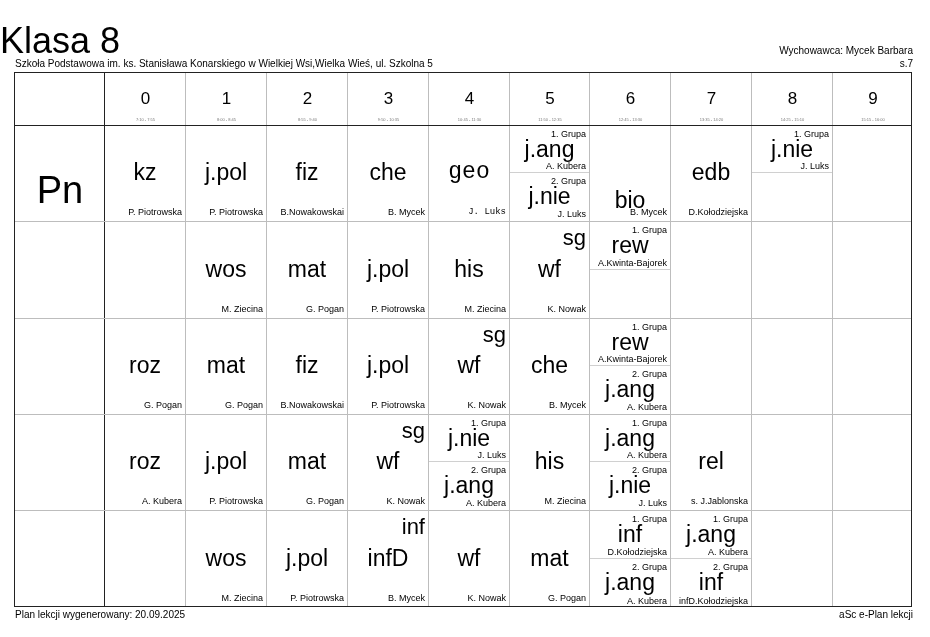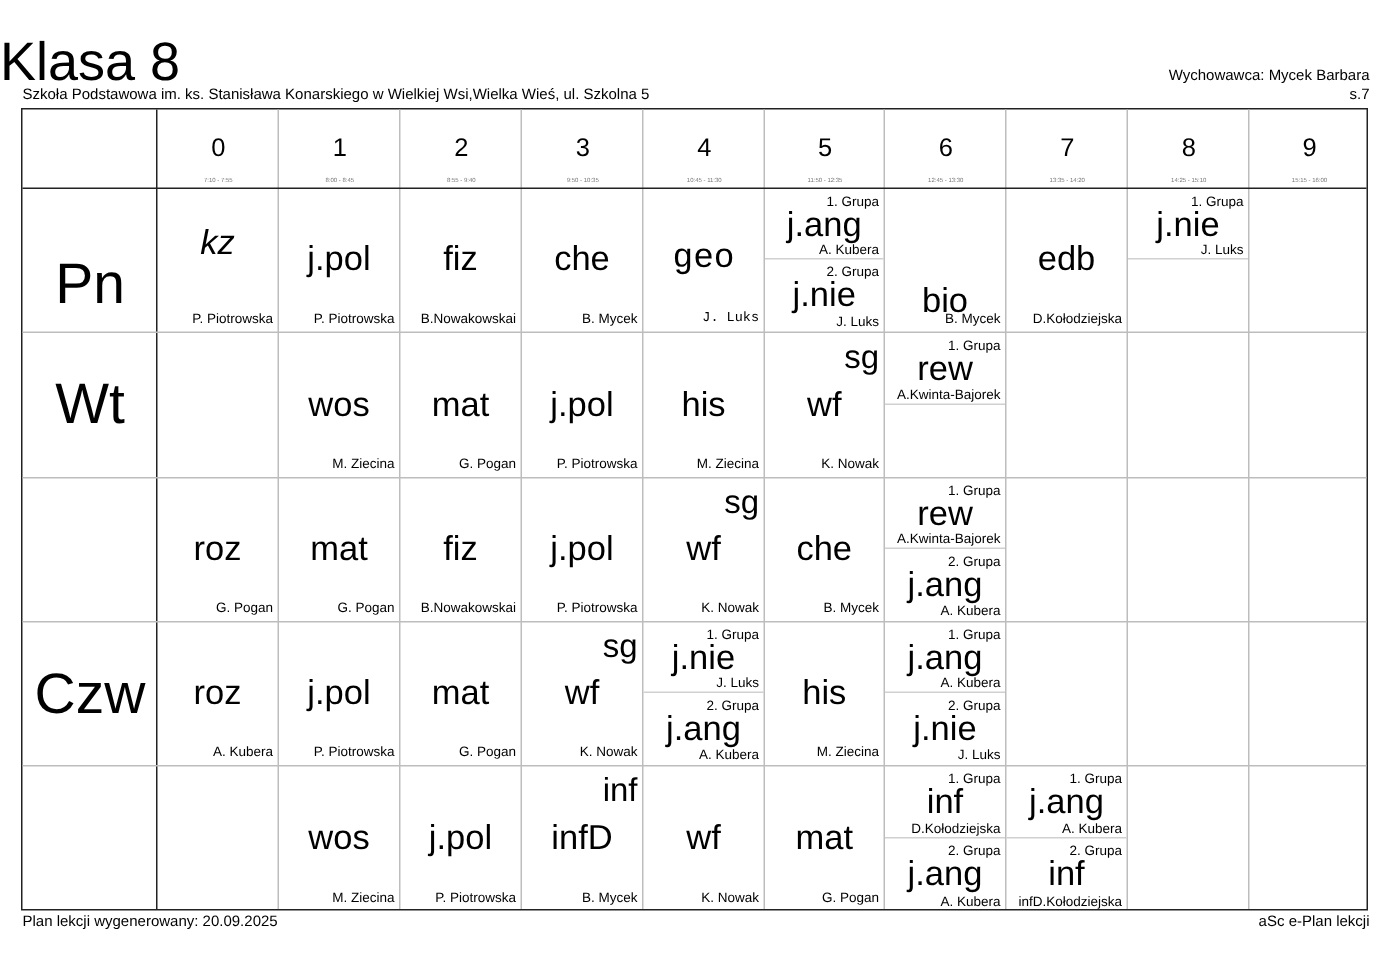--- a/index.html
+++ b/index.html
@@ -96,21 +96,21 @@
     <div class="period" style="left: 737px; width: 81px;">
       <div class="num">8</div>
       <div class="time">14:25 - 15:10</div>
     </div>
     <div class="period" style="left: 818px; width: 80px;">
       <div class="num">9</div>
       <div class="time">15:15 - 16:00</div>
     </div>
     <div class="day" style="top: 69px; height: 96px; line-height: 96px;">Pn</div>
     <div class="cell" style="left: 90px; top: 53px; width: 80px; height: 95px;">
-      <div class="subj" style="top: 22px; font-style: italic;">kz</div>
+      <div class="subj" style="top: 33px;">kz</div>
       <div class="tch">P. Piotrowska</div>
     </div>
     <div class="cell" style="left: 171px; top: 53px; width: 80px; height: 95px;">
       <div class="subj" style="top: 33px;">j.pol</div>
       <div class="tch">P. Piotrowska</div>
     </div>
     <div class="cell" style="left: 252px; top: 53px; width: 80px; height: 95px;">
       <div class="subj" style="top: 33px;">fiz</div>
       <div class="tch">B.Nowakowskai</div>
     </div>
@@ -142,21 +142,20 @@
       <div class="subj" style="top: 33px;">edb</div>
       <div class="tch">D.Kołodziejska</div>
     </div>
     <div class="cell" style="left: 737px; top: 53px; width: 80px; height: 95px;">
       <div class="half top" style="top: 0px; height: 46px;">
         <div class="grp">1. Grupa</div>
         <div class="hsubj">j.nie</div>
         <div class="htch">J. Luks</div>
       </div>
     </div>
-    <div class="day" style="top: 149px; height: 97px; line-height: 97px;">Wt</div>
     <div class="cell" style="left: 171px; top: 149px; width: 80px; height: 96px;">
       <div class="subj" style="top: 33.5px;">wos</div>
       <div class="tch">M. Ziecina</div>
     </div>
     <div class="cell" style="left: 252px; top: 149px; width: 80px; height: 96px;">
       <div class="subj" style="top: 33.5px;">mat</div>
       <div class="tch">G. Pogan</div>
     </div>
     <div class="cell" style="left: 333px; top: 149px; width: 80px; height: 96px;">
       <div class="subj" style="top: 33.5px;">j.pol</div>
@@ -208,21 +207,20 @@
         <div class="grp">1. Grupa</div>
         <div class="hsubj">rew</div>
         <div class="htch">A.Kwinta-Bajorek</div>
       </div>
       <div class="half" style="top: 47px; height: 47px;">
         <div class="grp">2. Grupa</div>
         <div class="hsubj">j.ang</div>
         <div class="htch">A. Kubera</div>
       </div>
     </div>
-    <div class="day" style="top: 342px; height: 96px; line-height: 96px;">Czw</div>
     <div class="cell" style="left: 90px; top: 342px; width: 80px; height: 95px;">
       <div class="subj" style="top: 33px;">roz</div>
       <div class="tch">A. Kubera</div>
     </div>
     <div class="cell" style="left: 171px; top: 342px; width: 80px; height: 95px;">
       <div class="subj" style="top: 33px;">j.pol</div>
       <div class="tch">P. Piotrowska</div>
     </div>
     <div class="cell" style="left: 252px; top: 342px; width: 80px; height: 95px;">
       <div class="subj" style="top: 33px;">mat</div>
@@ -254,20 +252,24 @@
         <div class="grp">1. Grupa</div>
         <div class="hsubj">j.ang</div>
         <div class="htch">A. Kubera</div>
       </div>
       <div class="half" style="top: 47px; height: 47px;">
         <div class="grp">2. Grupa</div>
         <div class="hsubj">j.nie</div>
         <div class="htch">J. Luks</div>
       </div>
     </div>
+    <div class="cell" style="left: 656px; top: 342px; width: 80px; height: 95px;">
+      <div class="subj" style="top: 33px;">rel</div>
+      <div class="tch">s. J.Jablonska</div>
+    </div>
     <div class="cell" style="left: 171px; top: 438px; width: 80px; height: 96px;">
       <div class="subj" style="top: 33.5px;">wos</div>
       <div class="tch">M. Ziecina</div>
     </div>
     <div class="cell" style="left: 252px; top: 438px; width: 80px; height: 96px;">
       <div class="subj" style="top: 33.5px;">j.pol</div>
       <div class="tch">P. Piotrowska</div>
     </div>
     <div class="cell" style="left: 333px; top: 438px; width: 80px; height: 96px;">
       <div class="rm">inf</div>

